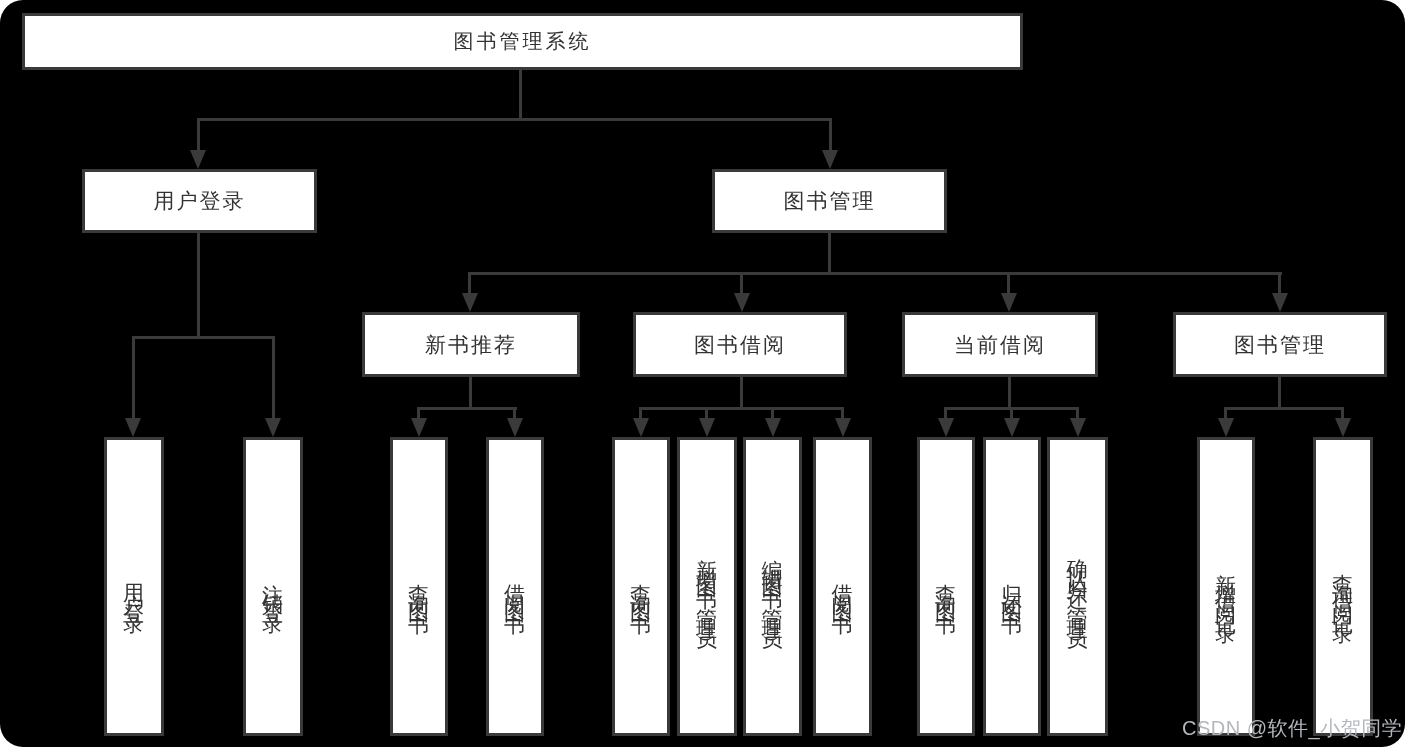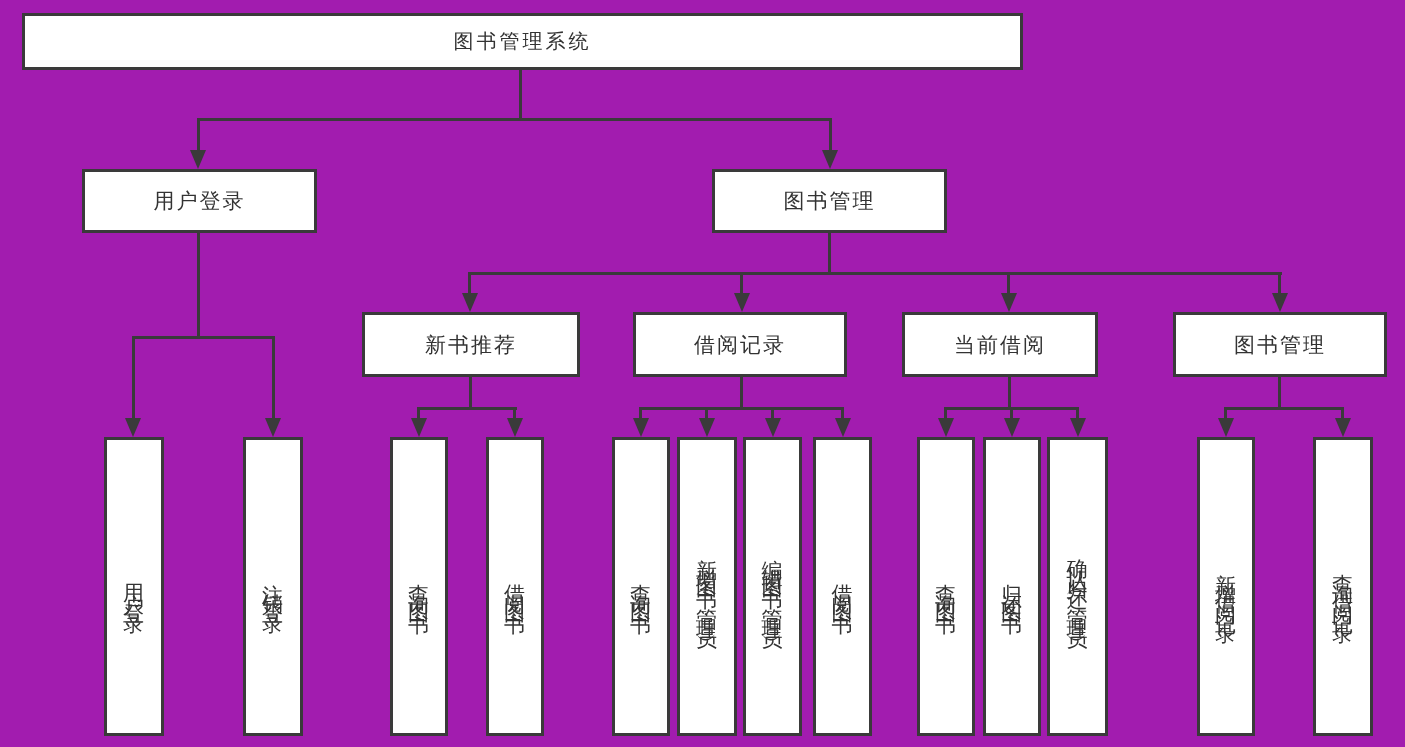--- a/index.html
+++ b/index.html
@@ -4,23 +4,24 @@
 <style>
   html, body {
     margin: 0;
     padding: 0;
     background: #ffffff;
   }
   #stage {
     position: relative;
     width: 1405px;
     height: 747px;
-    background: #a21caf;
+    background: #000000;
     font-family: "Liberation Sans", sans-serif;
     overflow: hidden;
+    border-radius: 23px;
   }
   
   .node {
     position: absolute;
     box-sizing: border-box;
     border: 3px solid #3a3a3a;
     background: #ffffff;
     display: flex;
     align-items: center;
     justify-content: center;
@@ -87,21 +88,21 @@
 
   <div class="node h-node" style="left:712px; top:169px; width:235px; height:64px;">
     <span>图书管理</span>
   </div>
 
   <div class="node h-node" style="left:362px; top:312px; width:218px; height:65px;">
     <span>新书推荐</span>
   </div>
 
   <div class="node h-node" style="left:633px; top:312px; width:214px; height:65px;">
-    <span>借阅记录</span>
+    <span>图书借阅</span>
   </div>
 
   <div class="node h-node" style="left:902px; top:312px; width:196px; height:65px;">
     <span>当前借阅</span>
   </div>
 
   <div class="node h-node" style="left:1173px; top:312px; width:214px; height:65px;">
     <span>图书管理</span>
   </div>
 
@@ -209,14 +210,15 @@
   <div class="vline" style="left:1076px; top:407px; height:15px;"></div>
   <div class="arrowhead" style="left:1070px; top:418px;"></div>
 
   <div class="vline" style="left:1278px; top:377px; height:33px;"></div>
   <div class="hline" style="left:1225px; top:407px; width:119px;"></div>
   <div class="vline" style="left:1224px; top:407px; height:15px;"></div>
   <div class="arrowhead" style="left:1218px; top:418px;"></div>
   <div class="vline" style="left:1341px; top:407px; height:15px;"></div>
   <div class="arrowhead" style="left:1335px; top:418px;"></div>
 
+  <div id="watermark">CSDN @软件_小贺同学</div>
 
 </div>
 
 </body></html>

